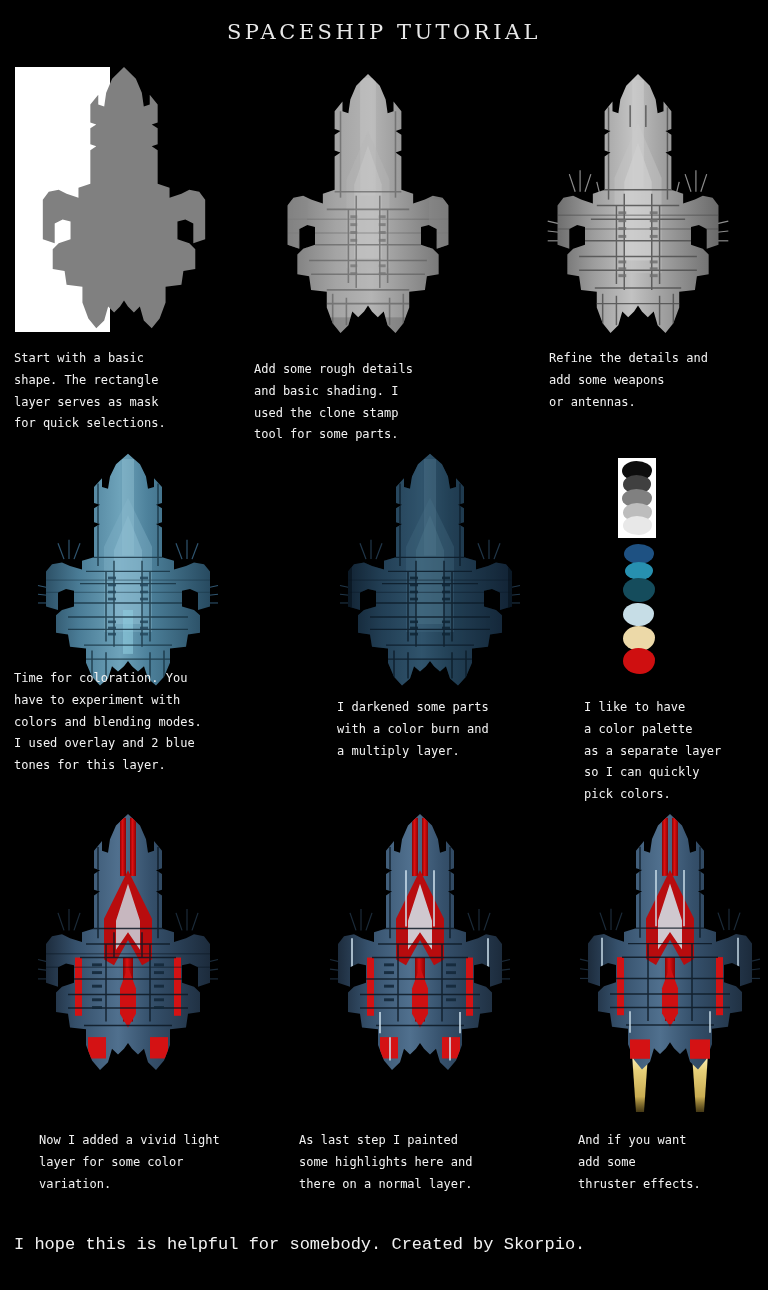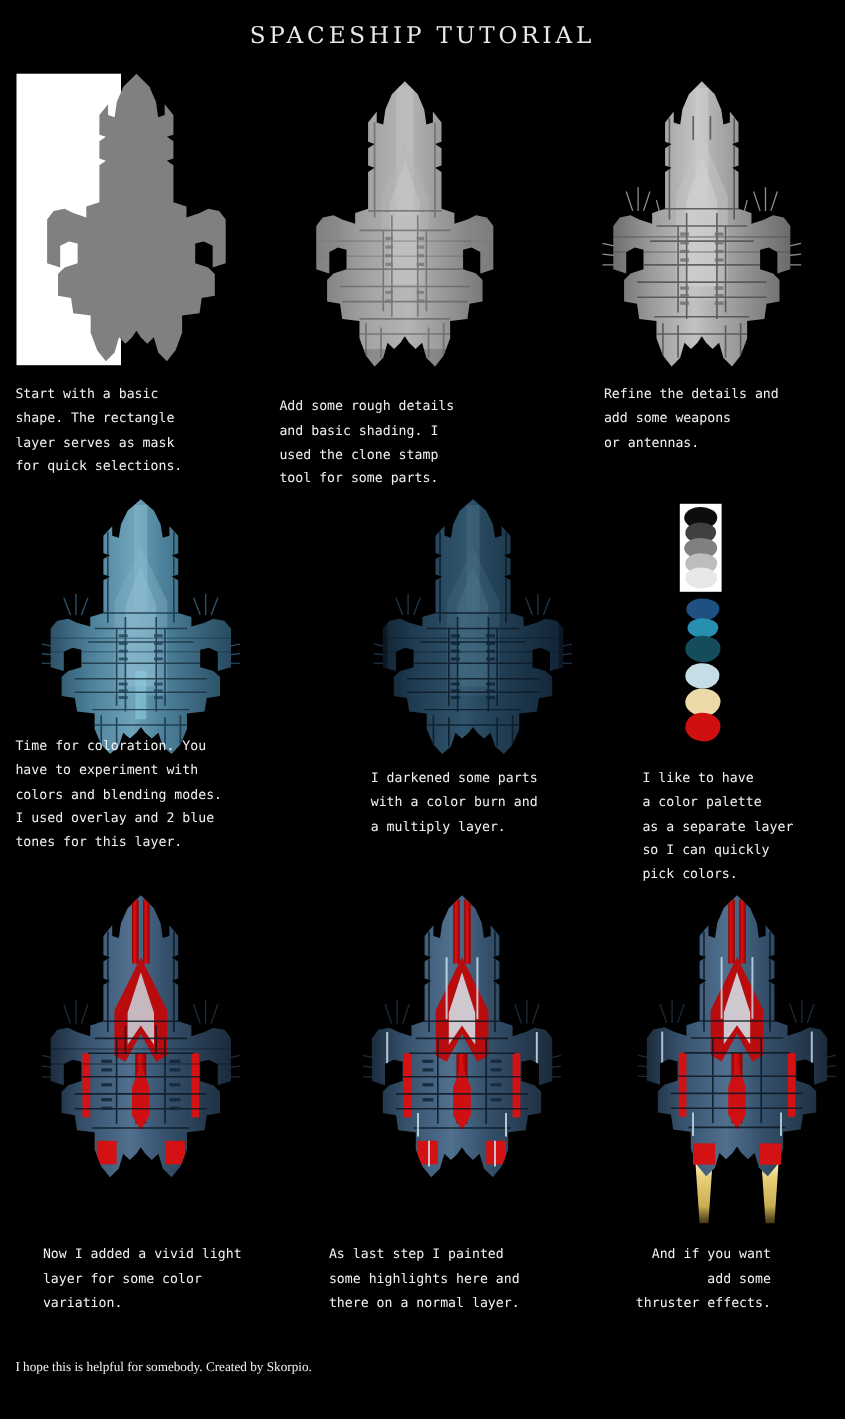--- a/index.html
+++ b/index.html
@@ -35,22 +35,22 @@
     font-family: "DejaVu Sans Mono", monospace;
     font-size: 12px;
     line-height: 21.8px;
     white-space: pre;
   }
   #footer-note {
     position: absolute;
     left: 14px;
     top: 1235px;
     color: #f2f2f2;
-    font-family: Liberation Serif, serif;
-    font-size: 12px;
+    font-family: Liberation Mono, monospace;
+    font-size: 17px;
     white-space: pre;
   }
   .mask-rect {
     position: absolute;
     background: #ffffff;
   }
   .palette-wrap {
     position: absolute;
   }
   .palette-card {
@@ -665,17 +665,17 @@
     </g>
   </svg>
 </div>
 
 <div class="caption" style="left:10px; top:1130px;margin-left:29px;">Now I added a vivid light
 layer for some color
 variation.</div>
 <div class="caption" style="left:299px; top:1130px;">As last step I painted
 some highlights here and
 there on a normal layer.</div>
-<div class="caption" style="left:578px; top:1130px;text-align:right;">And if you want
+<div class="caption" style="left:578px; top:1130px;">And if you want
 add some
 thruster effects.</div>
 
 <div id="footer-note">I hope this is helpful for somebody. Created by Skorpio.</div>
 
 </body></html>

